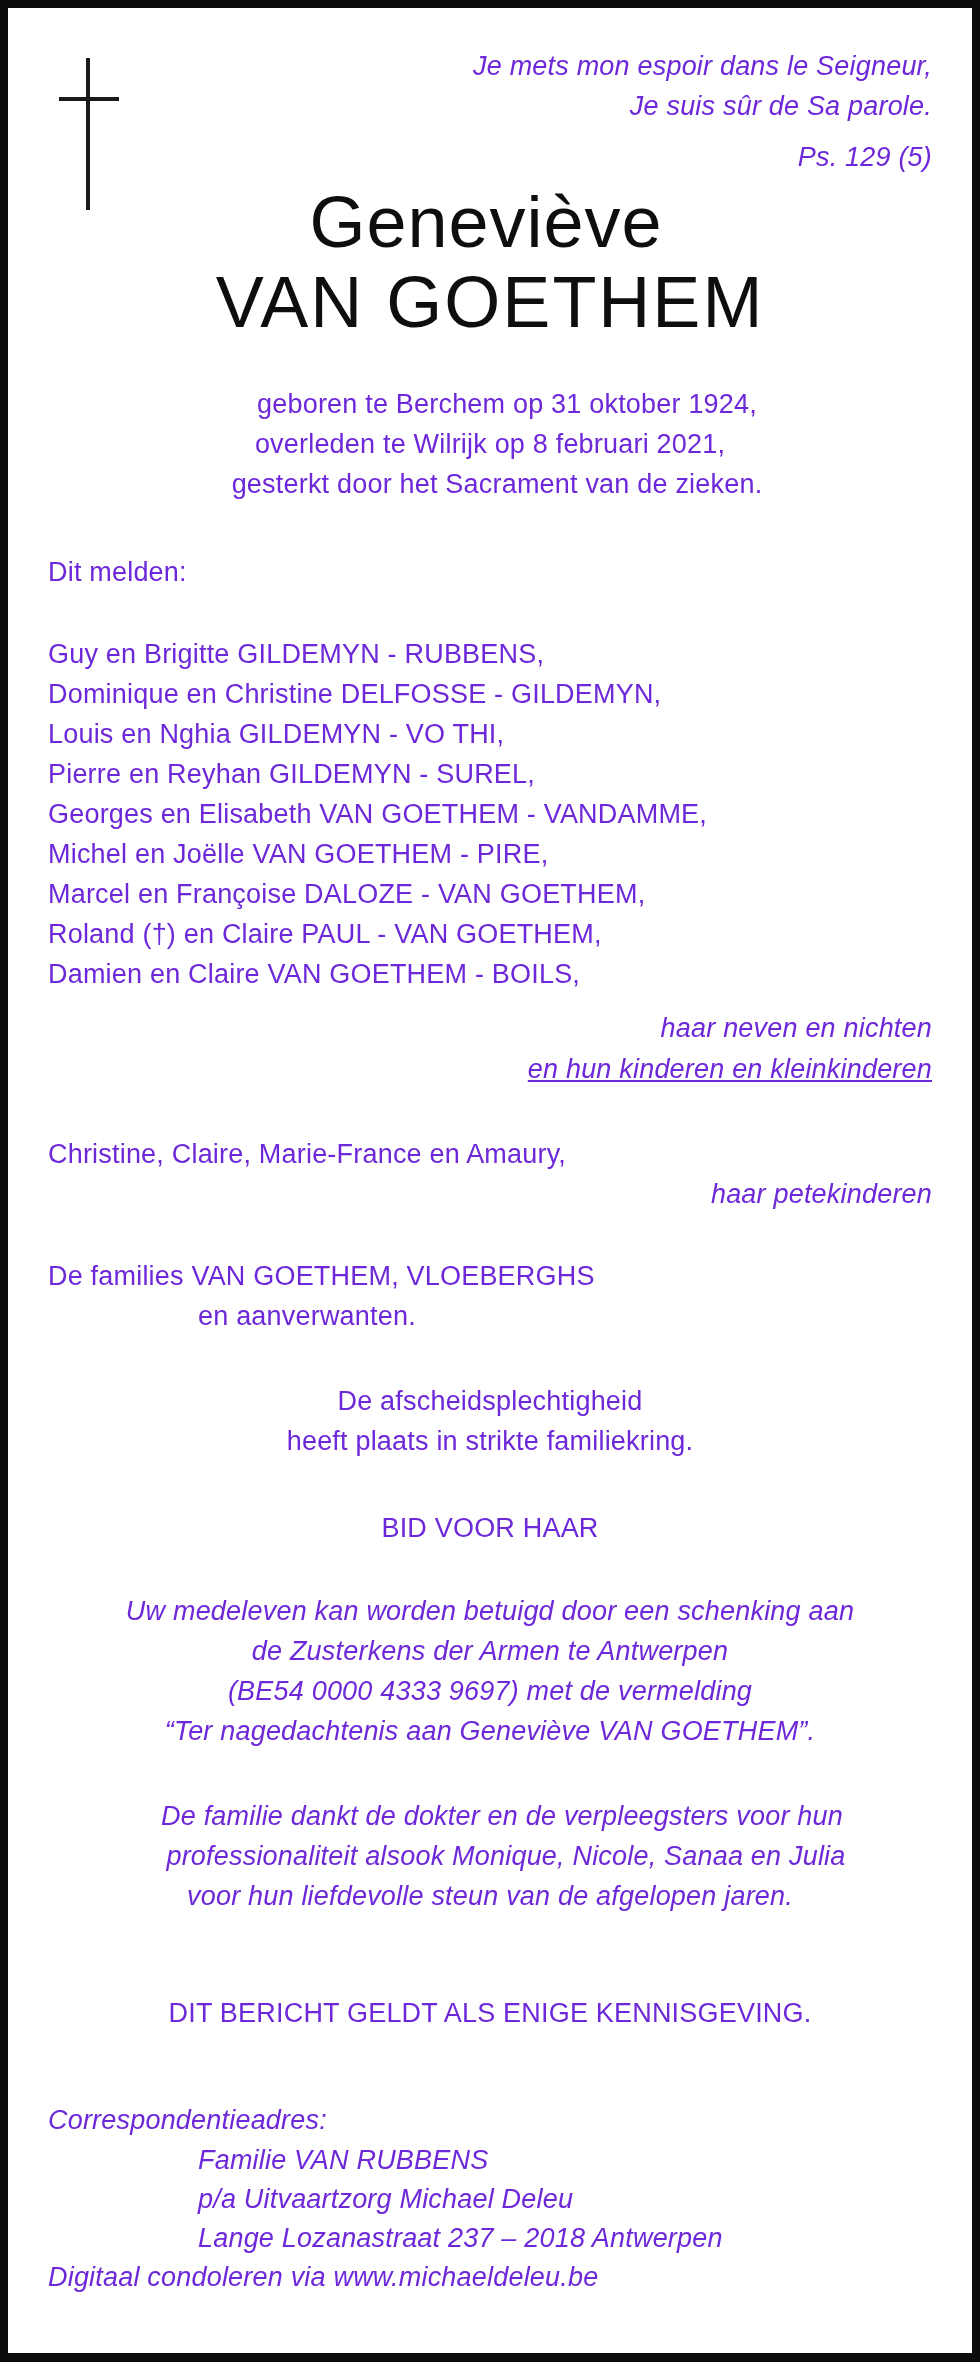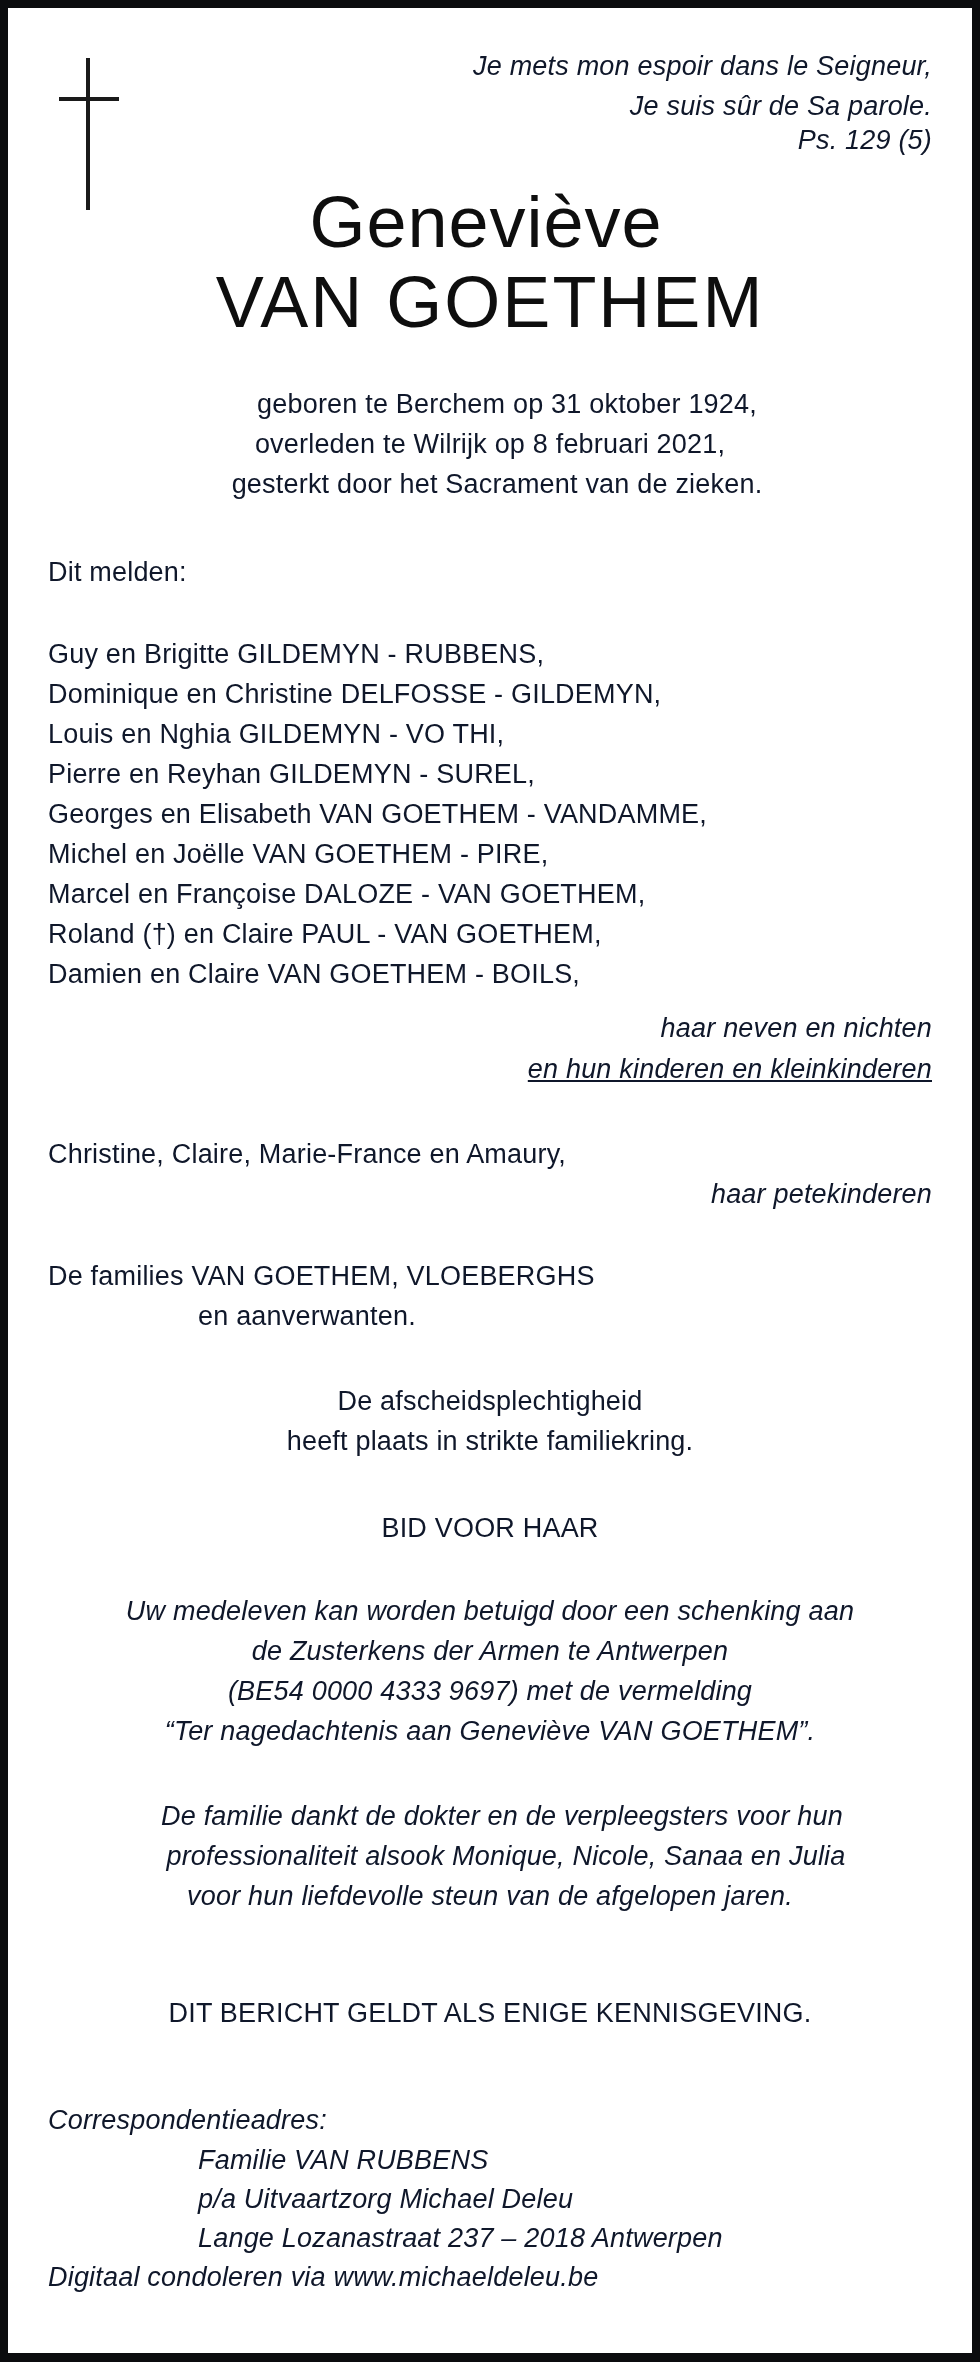--- a/index.html
+++ b/index.html
@@ -8,21 +8,21 @@
     position: absolute; left: 0; top: 0;
     width: 980px; height: 2362px;
     box-sizing: border-box;
     border: 8px solid #0b0c0e;
     border-bottom-width: 9px;
     background: #ffffff;
   }
   .txt {
     position: absolute;
     font-family: "Liberation Sans", sans-serif;
-    color: #0f172a;
+    color: #6d28d9;
     font-size: 27px;
     line-height: 40px;
     white-space: nowrap;
     letter-spacing: 0.2px;
   }
   .it { font-style: italic; }
   .center { left: 0; width: 980px; text-align: center; }
   .right { right: 48px; text-align: right; }
   .left { left: 48px; }
   .indent { left: 198px; }
@@ -48,21 +48,21 @@
 <div class="frame"></div>
 
 <div class="cross">
   <div class="v"></div>
   <div class="h"></div>
 </div>
 
 <div>
   <div class="txt it right" style="top:46px;">Je mets mon espoir dans le Seigneur,</div>
   <div class="txt it right" style="top:86px;">Je suis sûr de Sa parole.</div>
-  <div class="txt it right" style="top:120px;">Ps. 129 (5)</div>
+  <div class="txt it right" style="top:137px;">Ps. 129 (5)</div>
 </div>
 
 <div class="name1">Geneviève</div>
 <div class="name2">VAN GOETHEM</div>
 
 <div>
   <div class="txt center" style="top:384px;margin-left:17px;">geboren te Berchem op 31 oktober 1924,</div>
   <div class="txt center" style="top:424px;">overleden te Wilrijk op 8 februari 2021,</div>
   <div class="txt center" style="top:464px;padding-left:7px;">gesterkt door het Sacrament van de zieken.</div>
 </div>

